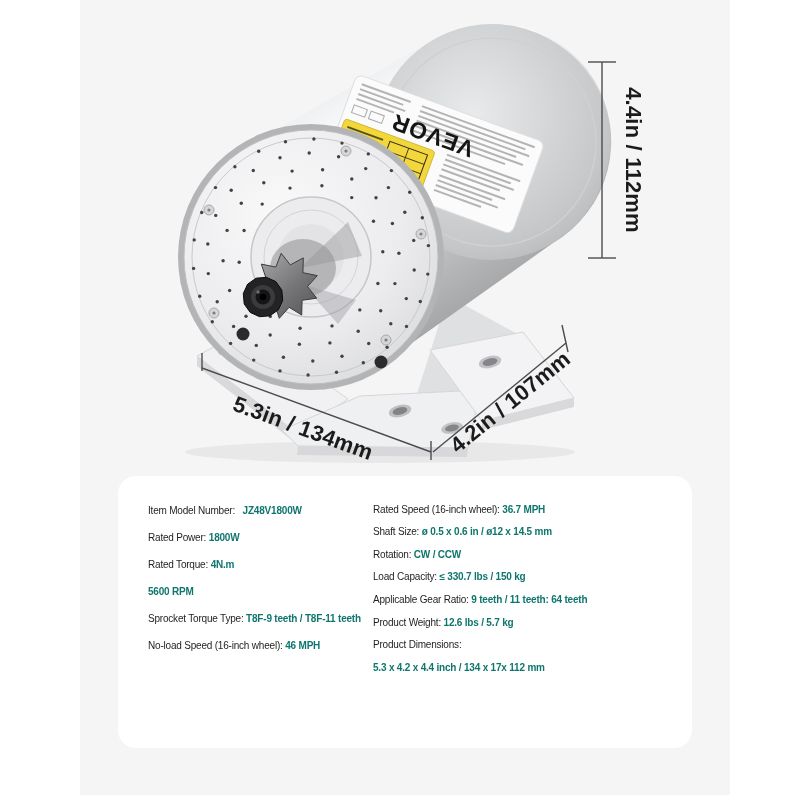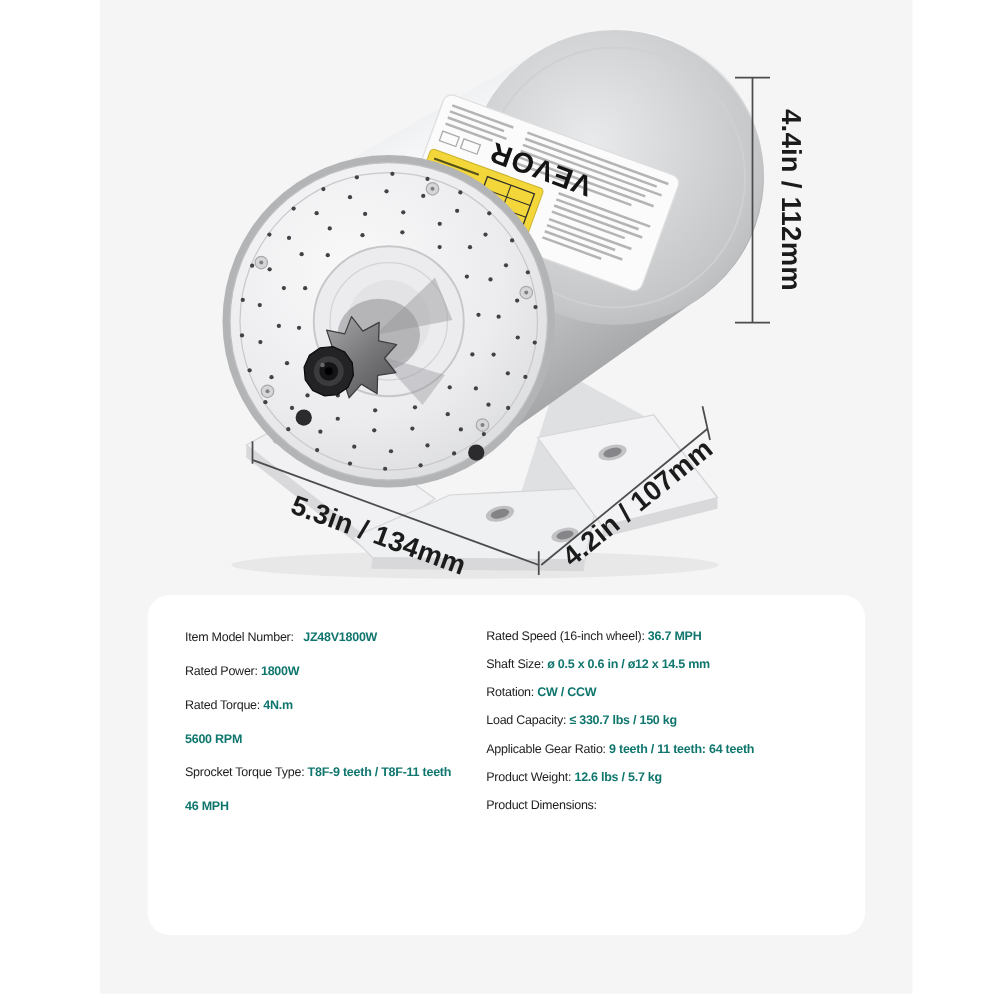--- a/index.html
+++ b/index.html
@@ -8,21 +8,21 @@
   .stage{position:absolute;left:80px;top:0;width:650px;height:795px;background:#f5f5f6;}
   .scene{position:absolute;left:0;top:0;width:800px;height:800px;}
   svg text{font-family:"Liberation Sans",sans-serif;}
   .dim-text{font-size:22px;font-weight:700;fill:#1b1b1b;letter-spacing:0.2px;}
   .vevor-logo{font-size:23px;font-weight:800;fill:#141414;letter-spacing:1px;}
 
   .spec-card{position:absolute;left:118px;top:476px;width:574px;height:272px;
              background:#ffffff;border-radius:18px;}
   .spec-col{position:absolute;top:0;white-space:nowrap;}
   .col-left{left:30px;padding-top:13px;}
-  .col-right{left:271px;padding-top:16px;}
+  .col-right{left:255px;padding-top:16px;}
   .srow{display:flex;align-items:flex-end;font-size:10px;letter-spacing:-0.2px;color:#1e1e1e;}
   .col-left .srow{height:27px;}
   .col-right .srow{height:22.6px;}
   .lbl{color:#1e1e1e;font-weight:400;white-space:pre;}
   .val{color:#0f766e;font-weight:700;white-space:pre;}
   .gap{padding-left:5px;}
 </style>
 </head>
 <body>
 
@@ -298,20 +298,21 @@
         </div>
       <div class="srow">
           <span class="lbl"></span>
           <span class="val">5600 RPM</span>
         </div>
       <div class="srow">
           <span class="lbl">Sprocket Torque Type: </span>
           <span class="val">T8F-9 teeth / T8F-11 teeth</span>
         </div>
       <div class="srow">
+          <span class="lbl">No-load Speed (16-inch wheel): </span>
           <span class="val">46 MPH</span>
         </div>
     </div>
     <div class="spec-col col-right">
       <div class="srow">
           <span class="lbl">Rated Speed (16-inch wheel): </span>
           <span class="val">36.7 MPH</span>
         </div>
       <div class="srow">
           <span class="lbl">Shaft Size: </span>
@@ -329,16 +330,20 @@
           <span class="lbl">Applicable Gear Ratio: </span>
           <span class="val">9 teeth / 11 teeth: 64 teeth</span>
         </div>
       <div class="srow">
           <span class="lbl">Product Weight: </span>
           <span class="val">12.6 lbs / 5.7 kg</span>
         </div>
       <div class="srow">
           <span class="lbl">Product Dimensions:</span>
           <span class="val"></span>
+        </div>
+      <div class="srow">
+          <span class="lbl"></span>
+          <span class="val">5.3 x 4.2 x 4.4 inch / 134 x 17x 112 mm</span>
         </div>
     </div>
   </div>
 </div>
 
 </body></html>

